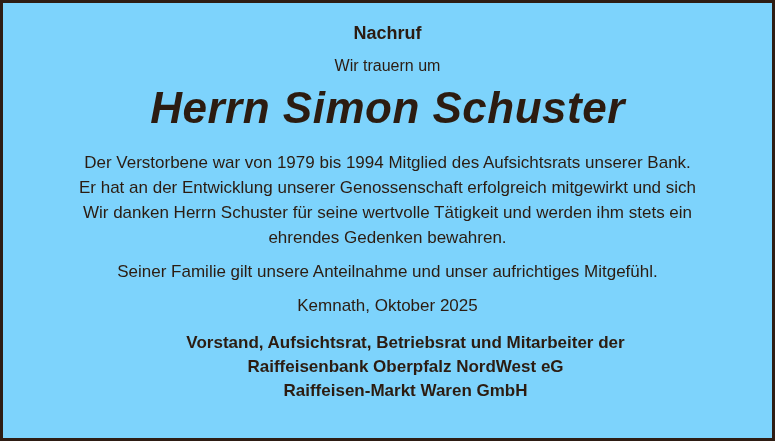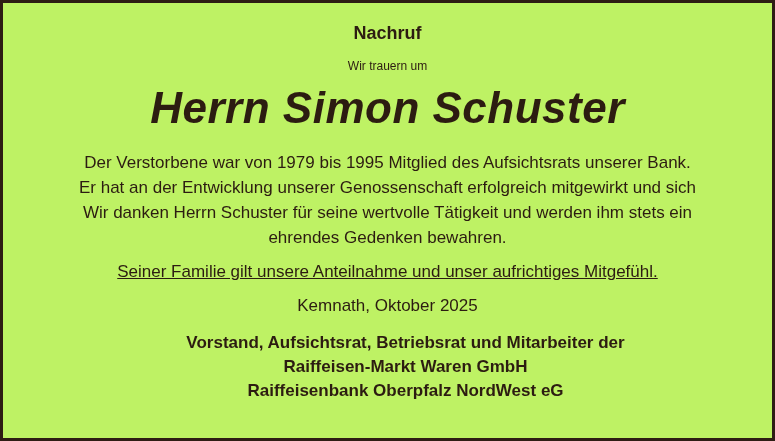--- a/index.html
+++ b/index.html
@@ -9,55 +9,54 @@
   body {
     width: 775px;
     height: 441px;
     overflow: hidden;
     font-family: "Liberation Sans", "DejaVu Sans", sans-serif;
   }
   .notice {
     box-sizing: border-box;
     width: 775px;
     height: 441px;
-    background: #bef264;
+    background: #7dd3fc;
     border: 3px solid #2e1d14;
     color: #2c1c11;
     text-align: center;
     padding-top: 20px;
   }
   .notice-type {
     font-size: 18px;
     font-weight: bold;
     line-height: 21px;
     margin: 0;
   }
   .intro-line {
-    font-size: 12px;
+    font-size: 16px;
     line-height: 20px;
     margin-top: 12px;
   }
   .deceased-name {
     font-size: 44px;
     font-weight: bold;
     line-height: 48px;
     margin: 8px 0 0 0;
     letter-spacing: 0.5px;
     font-style: italic;
   }
   .body-block {
     margin-top: 18px;
     font-size: 17px;
     line-height: 25px;
   }
   .condolence-line {
     margin-top: 11px;
     font-size: 17px;
     line-height: 21px;
-    text-decoration: underline;
   }
   .place-date {
     margin-top: 13px;
     font-size: 17px;
     line-height: 21px;
   }
   .signature-block {
     margin-top: 15px;
     font-size: 17px;
     font-weight: bold;
@@ -70,29 +69,29 @@
 
 <div class="notice">
 
   <div class="notice-type">Nachruf</div>
 
   <div class="intro-line">Wir trauern um</div>
 
   <div class="deceased-name">Herrn Simon Schuster</div>
 
   <div class="body-block">
-    <div>Der Verstorbene war von 1979 bis 1995 Mitglied des Aufsichtsrats unserer Bank.</div>
+    <div>Der Verstorbene war von 1979 bis 1994 Mitglied des Aufsichtsrats unserer Bank.</div>
     <div>Er hat an der Entwicklung unserer Genossenschaft erfolgreich mitgewirkt und sich</div>
     <div>Wir danken Herrn Schuster für seine wertvolle Tätigkeit und werden ihm stets ein</div>
     <div>ehrendes Gedenken bewahren.</div>
   </div>
 
   <div class="condolence-line">Seiner Familie gilt unsere Anteilnahme und unser aufrichtiges Mitgefühl.</div>
 
   <div class="place-date">Kemnath, Oktober 2025</div>
 
   <div class="signature-block">
     <div>Vorstand, Aufsichtsrat, Betriebsrat und Mitarbeiter der</div>
+    <div>Raiffeisenbank Oberpfalz NordWest eG</div>
     <div>Raiffeisen-Markt Waren GmbH</div>
-    <div>Raiffeisenbank Oberpfalz NordWest eG</div>
   </div>
 
 </div>
 
 </body></html>

